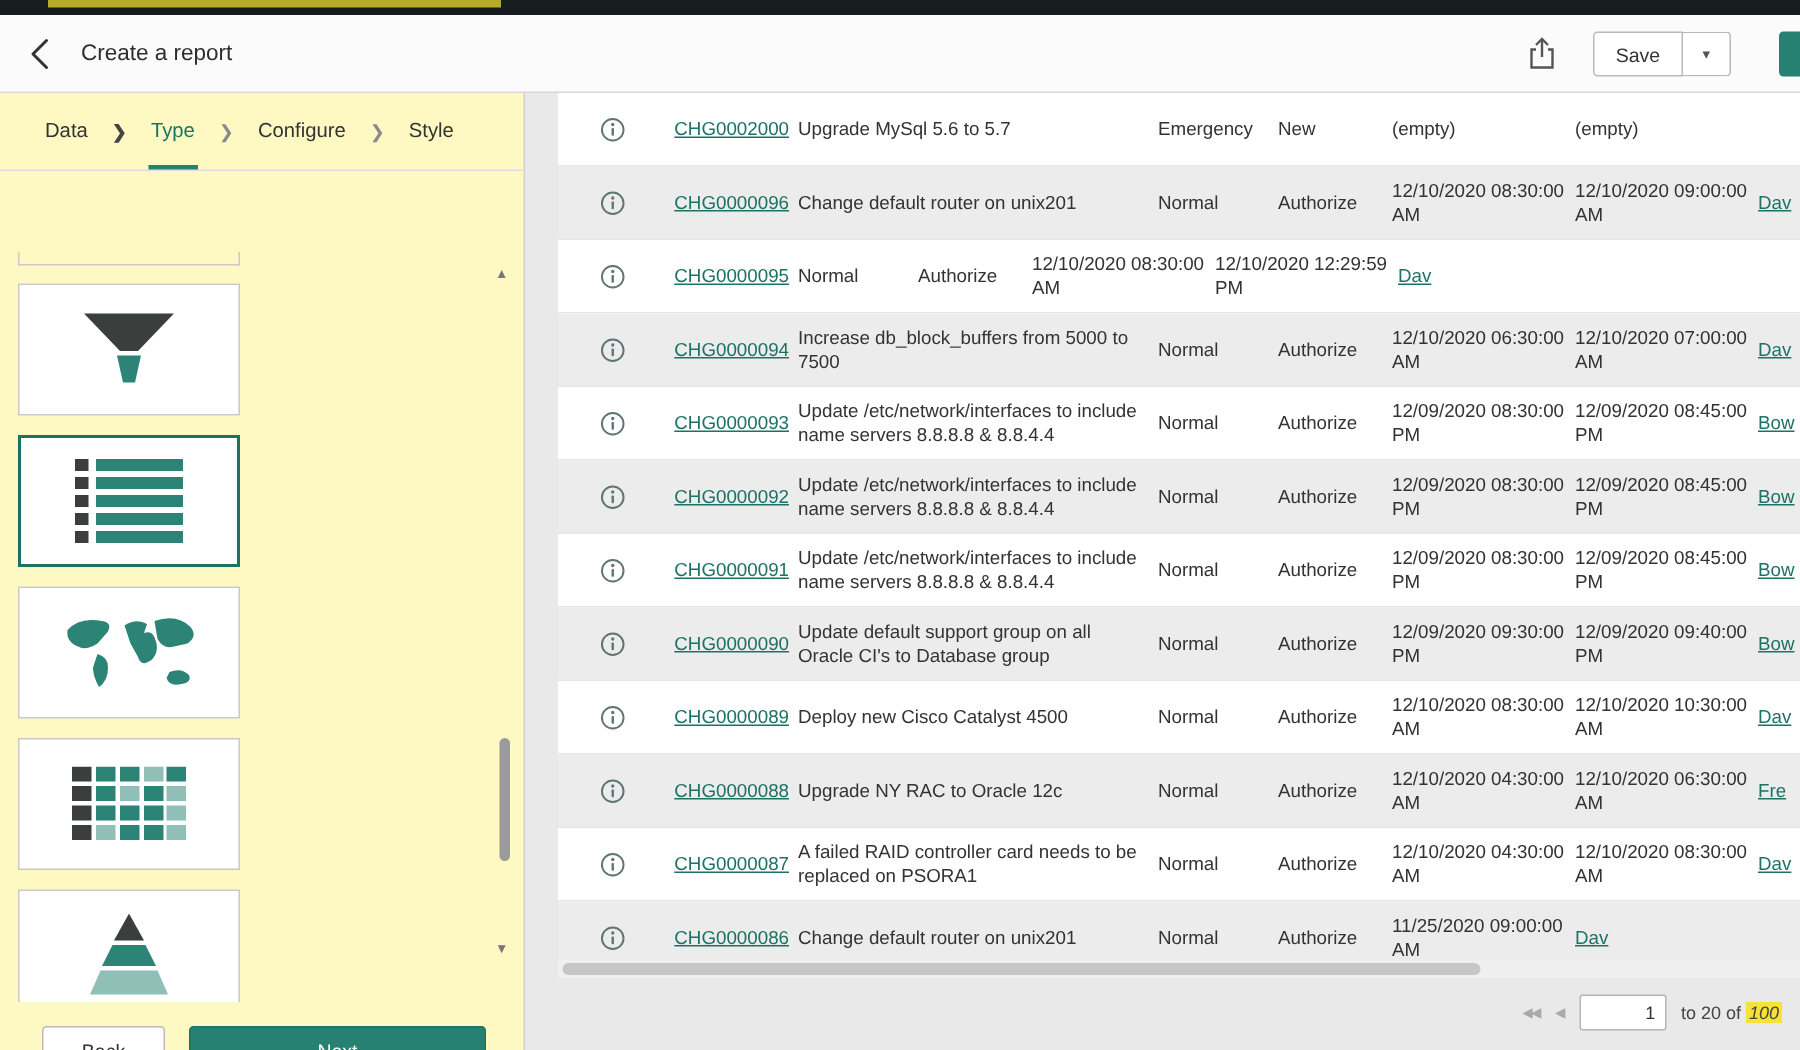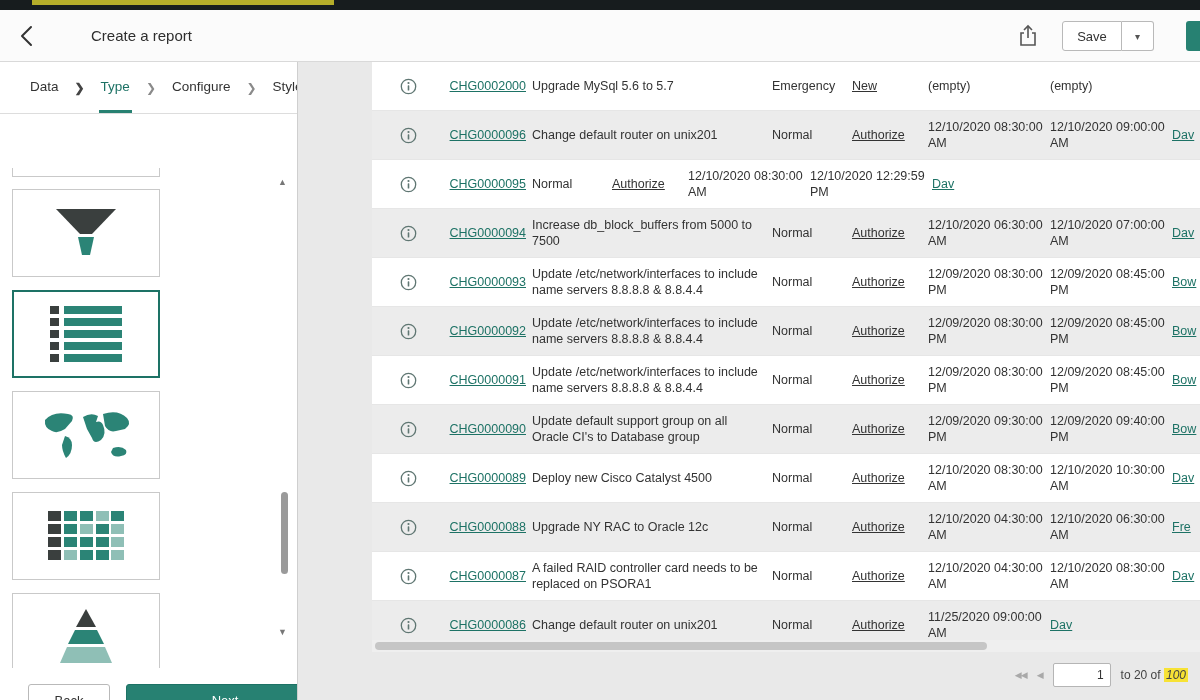--- a/index.html
+++ b/index.html
@@ -4,34 +4,34 @@
 <style>
   * { box-sizing: border-box; margin: 0; padding: 0; }
   html, body { width: 1200px; height: 700px; overflow: hidden; }
   body { font-family: "Liberation Sans", sans-serif; background: #e9e9e9; position: relative; color: #333; }
 
   
   .topbar { position: absolute; top: 0; left: 0; width: 1200px; height: 10px; background: #171c1e; }
   .topbar-stripe { position: absolute; top: 0; left: 32px; width: 302px; height: 5px; background: #b5ad2a; }
 
   .app-header { position: absolute; top: 10px; left: 0; width: 1200px; height: 52px; background: #fbfbfb;
-    border-bottom: 1px solid #d9d9d9; display: flex; align-items: center; padding: 0 20px; gap: 37px; }
+    border-bottom: 1px solid #d9d9d9; display: flex; align-items: center; padding: 0 20px; }
   .back-chevron { width: 16px; height: 22px; cursor: pointer; display: flex; align-items: center; }
   .hdr-title { margin-left: 18px; font-size: 15px; color: #2e2e2e; }
   .hdr-right { position: absolute; right: 0; top: 0; height: 52px; }
   .share-btn { position: absolute; right: 158px; top: 14px; width: 24px; height: 24px; cursor: pointer; }
   .save-split { position: absolute; right: 46px; top: 11px; display: flex; }
   .save-btn { width: 60px; height: 30px; background: #fff; border: 1px solid #b9b9b9; border-radius: 3px 0 0 3px;
     font-size: 13px; color: #333; cursor: pointer; font-family: inherit; }
   .save-caret-btn { width: 32px; height: 30px; background: #fff; border: 1px solid #b9b9b9; border-left: none;
     border-radius: 0 3px 3px 0; font-size: 10px; color: #555; cursor: pointer; }
   .corner-accent { position: absolute; right: 0; top: 11px; width: 14px; height: 30px; background: #278172; border-radius: 3px 0 0 3px; }
 
   
-  .left-panel { position: absolute; top: 62px; left: 0; width: 298px; height: 638px; background: #ffffff;
+  .left-panel { position: absolute; top: 62px; left: 0; width: 350px; height: 638px; background: #fef9c3;
     border-right: 1px solid #cfcfcf; overflow: hidden; }
   .steps-row { height: 52px; border-bottom: 1px solid #ddd; display: flex; align-items: stretch; padding-left: 28px; }
   .step { display: flex; align-items: center; font-size: 13.5px; color: #333; padding: 0 2px; cursor: pointer; border-bottom: 3px solid transparent; }
   .step.active { color: #1d7265; border-bottom-color: #278172; }
   .step-sep { display: flex; align-items: center; color: #8a8a8a; font-size: 12px; padding: 0 14px; }
   .steps-row .step-sep.first { color: #444; font-weight: bold; }
 
   .filter-wrap { position: relative; margin: 10px 14px; }
   .filter-input { width: 100%; height: 32px; border: 1px solid #c9c9c9; border-radius: 16px; padding: 0 12px 0 38px;
     font-size: 13px; color: #444; font-family: inherit; background: #fff; outline: none; }
@@ -58,21 +58,21 @@
   .content { position: absolute; left: 350px; top: 62px; width: 850px; height: 638px; background: #e9e9e9; overflow: hidden; }
   .table-wrap { position: absolute; left: 22px; top: 0; width: 828px; height: 578px; background: #fff; overflow: hidden; }
   .trow { display: flex; align-items: center; width: 840px; height: 49px; background: #fff; border-bottom: 1px solid #e6e6e6;
     font-size: 12.5px; color: #333; }
   .trow.alt { background: #ececec; }
   .cell { flex: none; padding-right: 6px; line-height: 1.3; }
   .c-info { width: 72px; display: flex; justify-content: center; padding-right: 0; }
   .c-num  { width: 88px; text-align: right; }
   .c-desc { width: 240px; }
   .c-pri  { width: 80px; }
-  .c-state{ width: 76px; text-decoration: underline; }
+  .c-state{ width: 76px; }
   .c-start{ width: 122px; }
   .c-end  { width: 122px; }
   .c-asg  { width: 40px; overflow: hidden; white-space: nowrap; }
   .chg-link, .asg-link { color: #1d7265; text-decoration: underline; cursor: pointer; }
   .info-icon { display: inline-flex; cursor: pointer; }
 
   .hscroll { position: absolute; left: 22px; top: 578px; width: 828px; height: 12px; background: #efefef; }
   .hscroll-thumb { position: absolute; left: 3px; top: 2px; width: 612px; height: 8px; background: #c6c6c6; border-radius: 4px; cursor: pointer; }
 
   .pagination { position: absolute; right: 12px; top: 600px; height: 26px; display: flex; align-items: center; gap: 10px;

